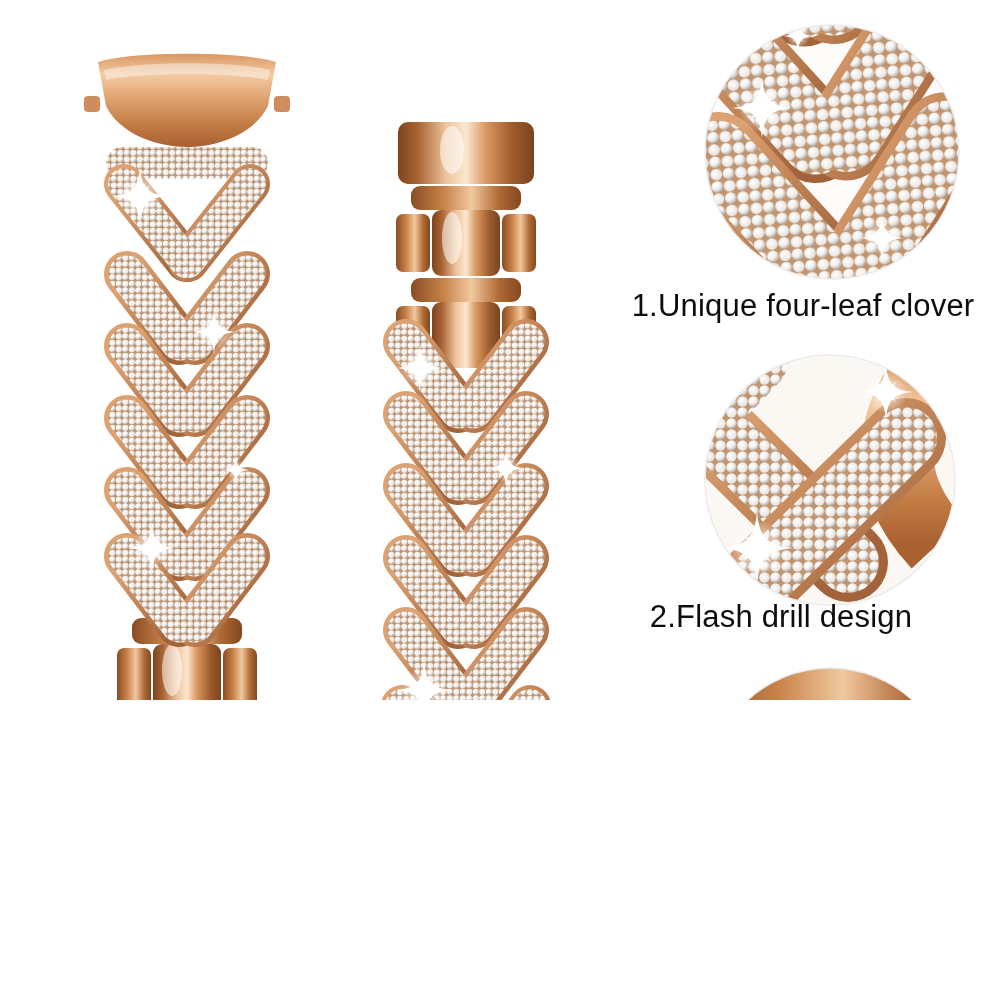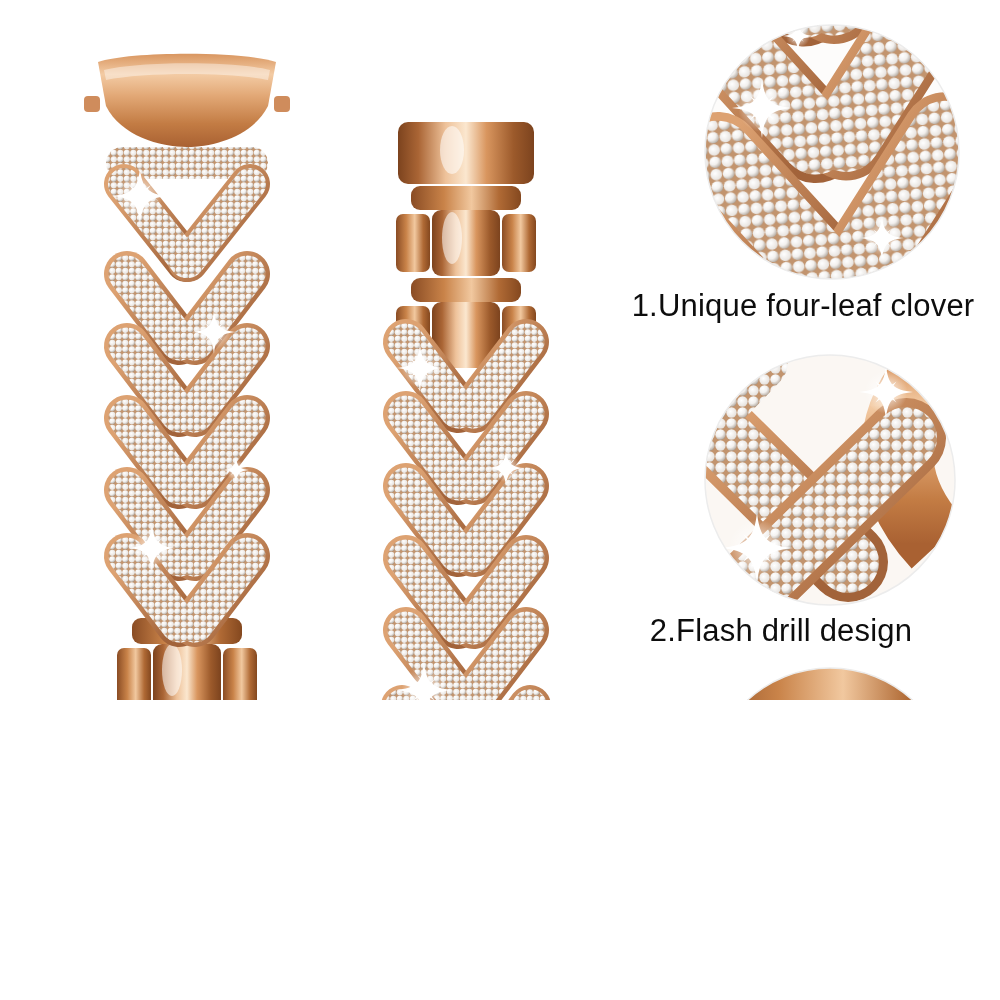--- a/index.html
+++ b/index.html
@@ -16,21 +16,21 @@
     position: absolute;
     width: 430px;
     text-align: center;
     font-size: 31px;
     font-weight: 400;
     color: #0d0d0d;
     letter-spacing: 0.2px;
     font-family: "Liberation Sans", sans-serif;
   }
   .label-1 { left: 588px; top: 288px; }
-  .label-2 { left: 566px; top: 613px; }
+  .label-2 { left: 566px; top: 599px; }
   .label-3 { left: 566px; top: 921px; }
 </style>
 </head>
 <body>
 
 <div id="stage">
 
   <svg id="artwork" width="1000" height="1000" viewBox="0 0 1000 1000" xmlns="http://www.w3.org/2000/svg">
     <defs>
       <linearGradient id="lugGrad" x1="0" y1="0" x2="0" y2="1">

